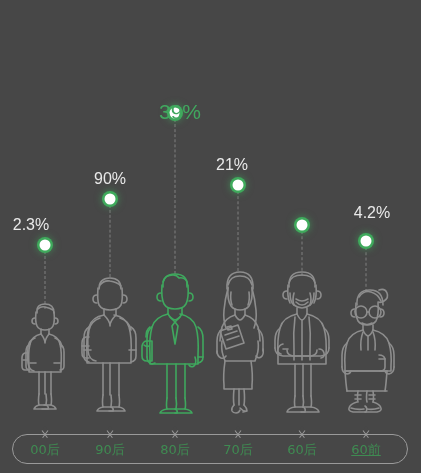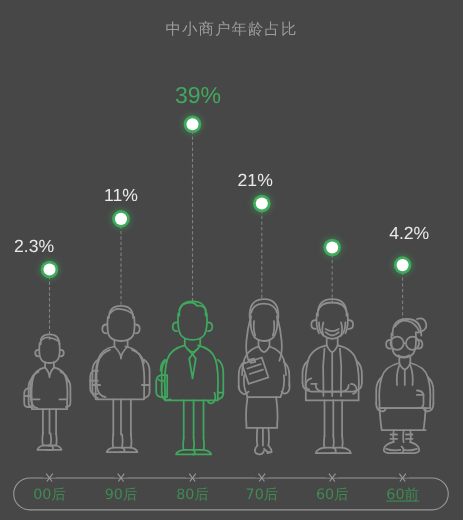--- a/index.html
+++ b/index.html
@@ -22,21 +22,21 @@
   }
 
   .pct{
     position:absolute;
     transform:translate(-50%,-100%);
     white-space:nowrap;
     font-size:16px;
     color:#e9e9e9;
     font-weight:400;
   }
-  .pct.hl{color:#41a85f;font-size:21px;}
+  .pct.hl{color:#41a85f;font-size:21px;margin-top:24px;}
 
   .dot{
     position:absolute;
     width:11px;height:11px;border-radius:50%;
     background:#ffffff;
     transform:translate(-50%,-50%);
     box-shadow:0 0 0 2.5px #3faa5c, 0 0 7px 3px rgba(63,170,92,.55);
   }
 
   .stem{
@@ -92,38 +92,37 @@
     top:4px;
   }
   .notch::before{left:-6px;transform-origin:right center;transform:rotate(-53deg);}
   .notch::after{left:-3px;transform-origin:left center;transform:rotate(53deg);}
 </style>
 </head>
 <body>
 
 <div id="stage">
 
-  <div class="title">中小商户年龄占比</div>
 
   <div class="stem" style="left:45px;  top:251px; height:58px;"></div>
   <div class="stem" style="left:110px; top:205px; height:72px;"></div>
   <div class="stem" style="left:175px; top:119px; height:155px;"></div>
   <div class="stem" style="left:238px; top:191px; height:80px;"></div>
   <div class="stem" style="left:302px; top:231px; height:45px;"></div>
   <div class="stem" style="left:366px; top:247px; height:45px;"></div>
 
   <div class="dot" style="left:45px;  top:245px;"></div>
   <div class="dot" style="left:110px; top:199px;"></div>
   <div class="dot" style="left:175px; top:113px;"></div>
   <div class="dot" style="left:238px; top:185px;"></div>
   <div class="dot" style="left:302px; top:225px;"></div>
   <div class="dot" style="left:366px; top:241px;"></div>
 
   <div class="pct" style="left:31px;  top:234px;">2.3%</div>
-  <div class="pct" style="left:110px; top:188px;">11%</div>
+  <div class="pct" style="left:110px; top:188px;">90%</div>
   <div class="pct hl" style="left:180px; top:100px;">39%</div>
   <div class="pct" style="left:232px; top:174px;">21%</div>
   <div class="pct" style="left:372px; top:222px;">4.2%</div>
 
   <div class="person" style="left:45px;">
     <svg width="56" height="124" viewBox="0 0 56 124">
       <path d="M20 22 q-1 -9 8 -9 q9 0 9 9"></path>
       <path d="M21 18 q3 -3 7 -2 q5 1 8 3"></path>
       <path d="M19 21 q-1 10 1 14 q2 4 8 4 q6 0 8 -4 q2 -4 1 -14"></path>
       <path d="M18 27 q-3 0 -3 3 q0 3 3 3"></path>

